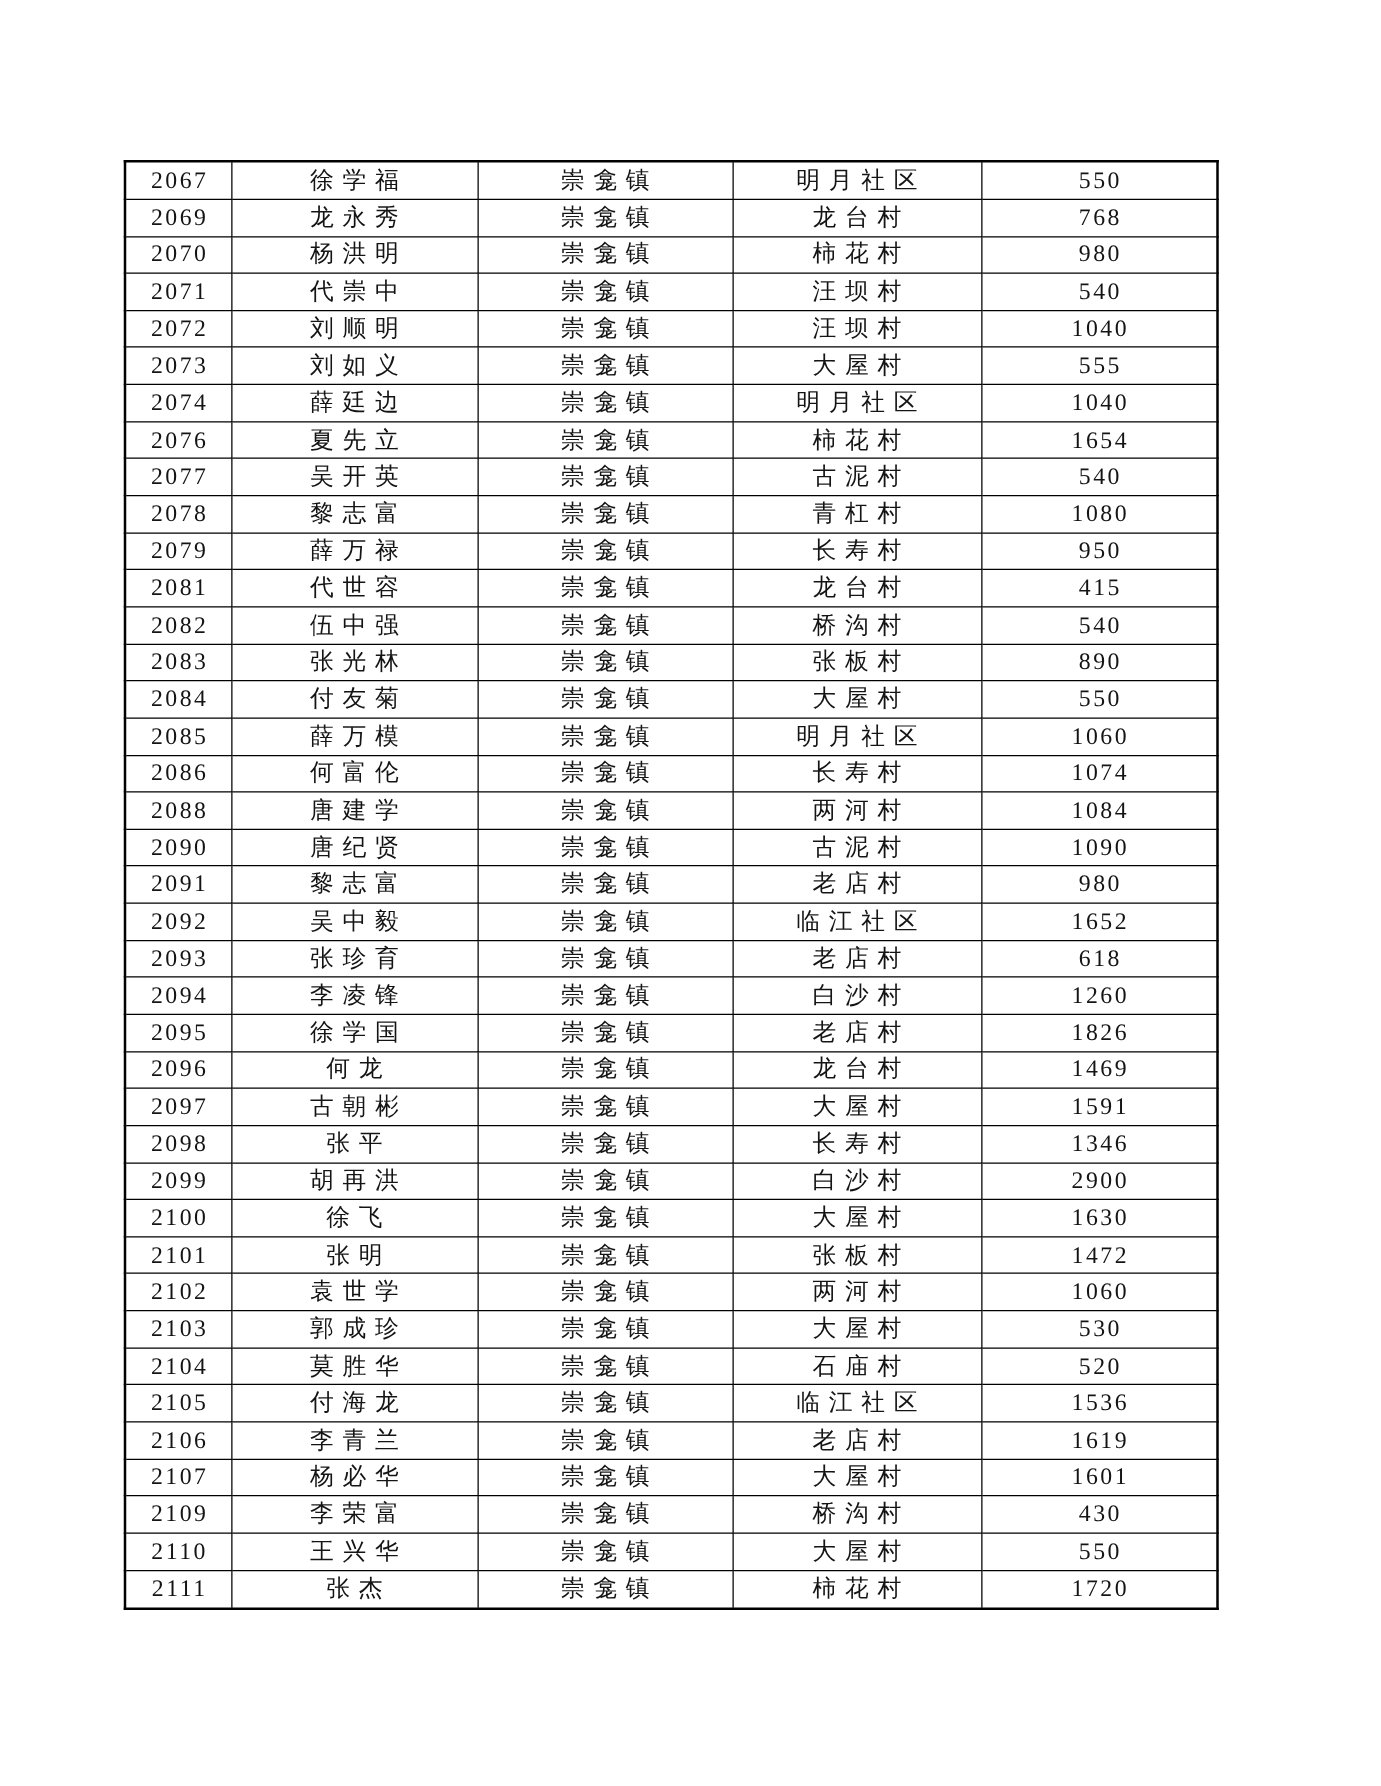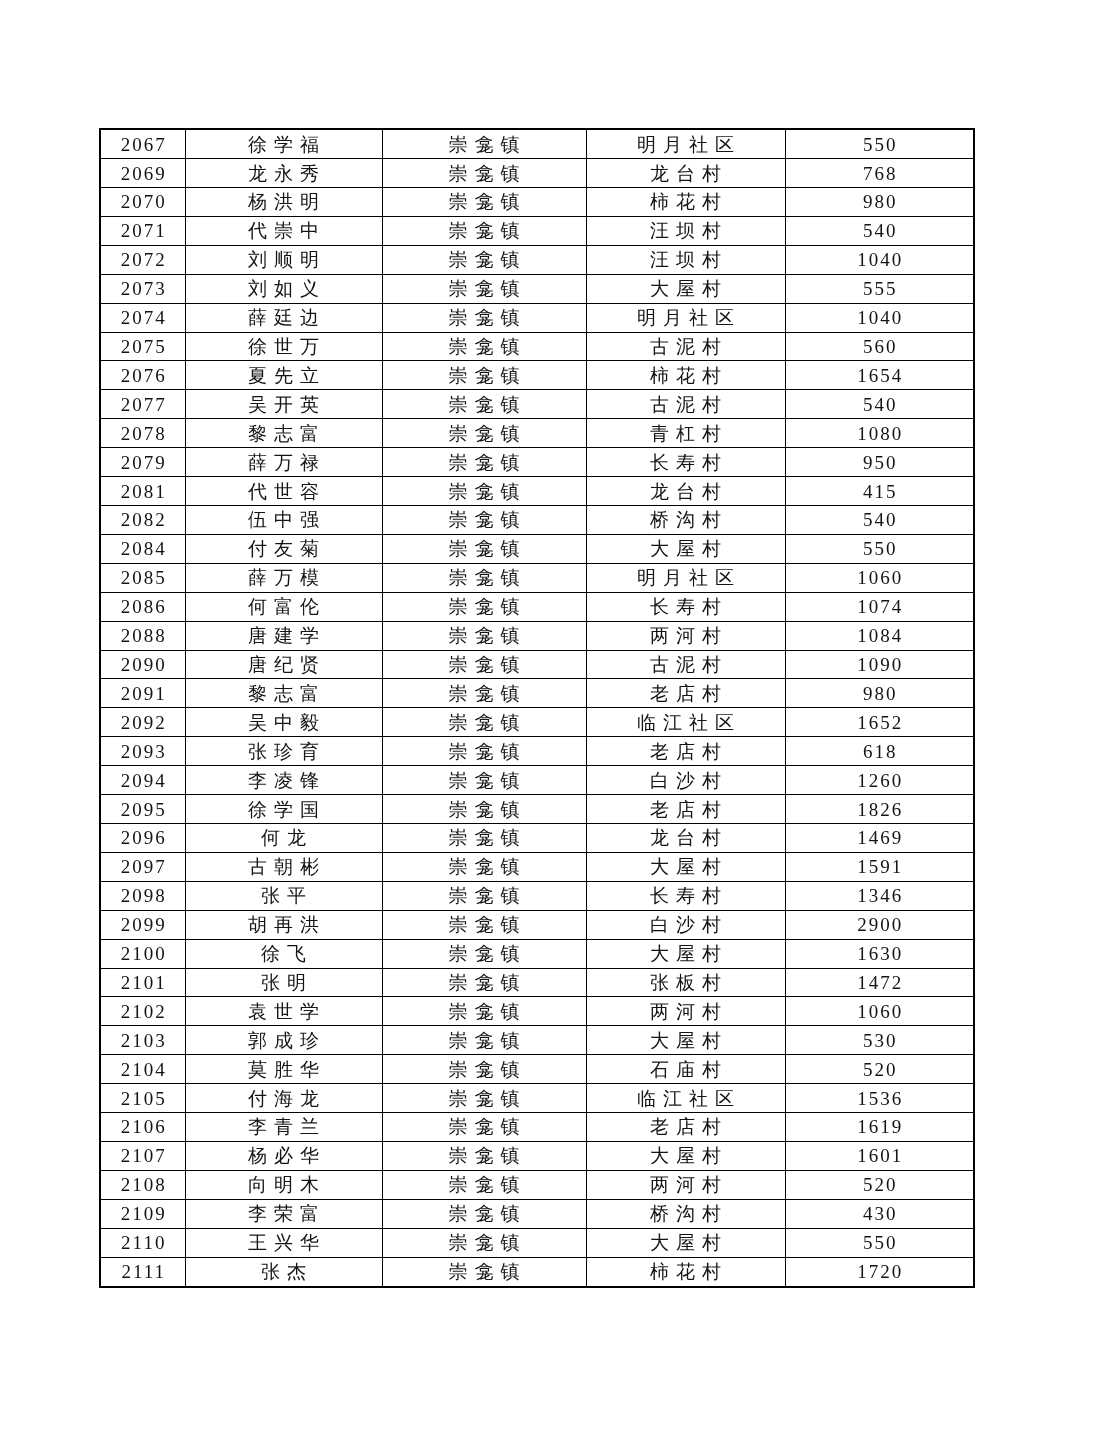--- a/index.html
+++ b/index.html
@@ -107,27 +107,20 @@
           <td class="cell-num">555</td>
         </tr>
         <tr>
           <td class="cell-num">2074</td>
           <td class="cell-cjk">薛廷边</td>
           <td class="cell-cjk">崇龛镇</td>
           <td class="cell-cjk">明月社区</td>
           <td class="cell-num">1040</td>
         </tr>
         <tr>
-          <td class="cell-num">2075</td>
-          <td class="cell-cjk">徐世万</td>
-          <td class="cell-cjk">崇龛镇</td>
-          <td class="cell-cjk">古泥村</td>
-          <td class="cell-num">560</td>
-        </tr>
-        <tr>
           <td class="cell-num">2076</td>
           <td class="cell-cjk">夏先立</td>
           <td class="cell-cjk">崇龛镇</td>
           <td class="cell-cjk">柿花村</td>
           <td class="cell-num">1654</td>
         </tr>
         <tr>
           <td class="cell-num">2077</td>
           <td class="cell-cjk">吴开英</td>
           <td class="cell-cjk">崇龛镇</td>
@@ -156,20 +149,27 @@
           <td class="cell-num">415</td>
         </tr>
         <tr>
           <td class="cell-num">2082</td>
           <td class="cell-cjk">伍中强</td>
           <td class="cell-cjk">崇龛镇</td>
           <td class="cell-cjk">桥沟村</td>
           <td class="cell-num">540</td>
         </tr>
         <tr>
+          <td class="cell-num">2083</td>
+          <td class="cell-cjk">张光林</td>
+          <td class="cell-cjk">崇龛镇</td>
+          <td class="cell-cjk">张板村</td>
+          <td class="cell-num">890</td>
+        </tr>
+        <tr>
           <td class="cell-num">2084</td>
           <td class="cell-cjk">付友菊</td>
           <td class="cell-cjk">崇龛镇</td>
           <td class="cell-cjk">大屋村</td>
           <td class="cell-num">550</td>
         </tr>
         <tr>
           <td class="cell-num">2085</td>
           <td class="cell-cjk">薛万模</td>
           <td class="cell-cjk">崇龛镇</td>
@@ -308,27 +308,20 @@
           <td class="cell-cjk">崇龛镇</td>
           <td class="cell-cjk">老店村</td>
           <td class="cell-num">1619</td>
         </tr>
         <tr>
           <td class="cell-num">2107</td>
           <td class="cell-cjk">杨必华</td>
           <td class="cell-cjk">崇龛镇</td>
           <td class="cell-cjk">大屋村</td>
           <td class="cell-num">1601</td>
-        </tr>
-        <tr>
-          <td class="cell-num">2108</td>
-          <td class="cell-cjk">向明木</td>
-          <td class="cell-cjk">崇龛镇</td>
-          <td class="cell-cjk">两河村</td>
-          <td class="cell-num">520</td>
         </tr>
         <tr>
           <td class="cell-num">2109</td>
           <td class="cell-cjk">李荣富</td>
           <td class="cell-cjk">崇龛镇</td>
           <td class="cell-cjk">桥沟村</td>
           <td class="cell-num">430</td>
         </tr>
         <tr>
           <td class="cell-num">2110</td>

